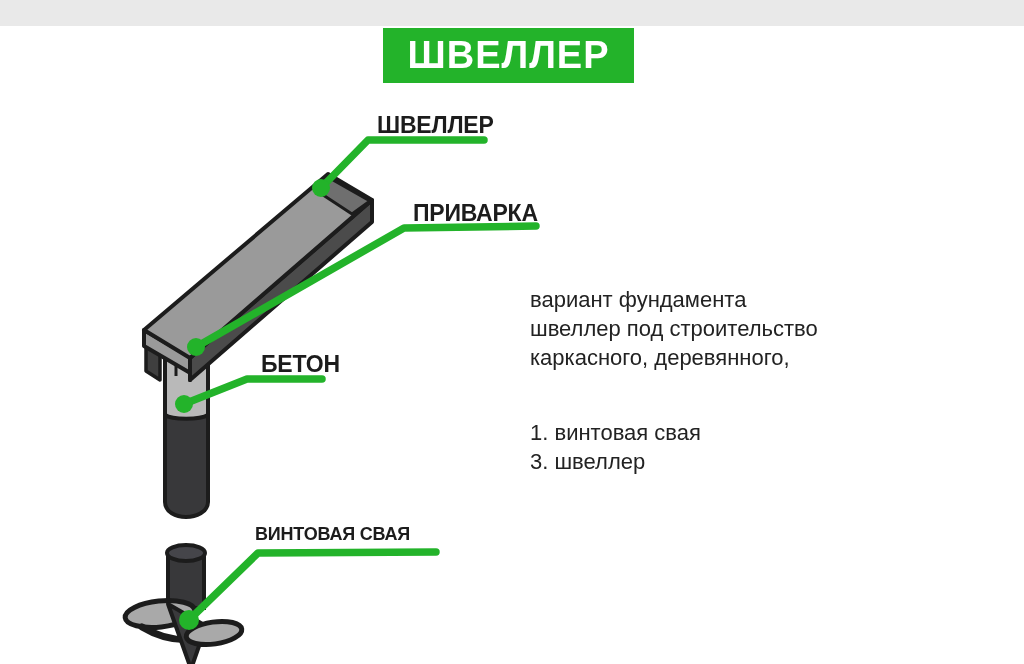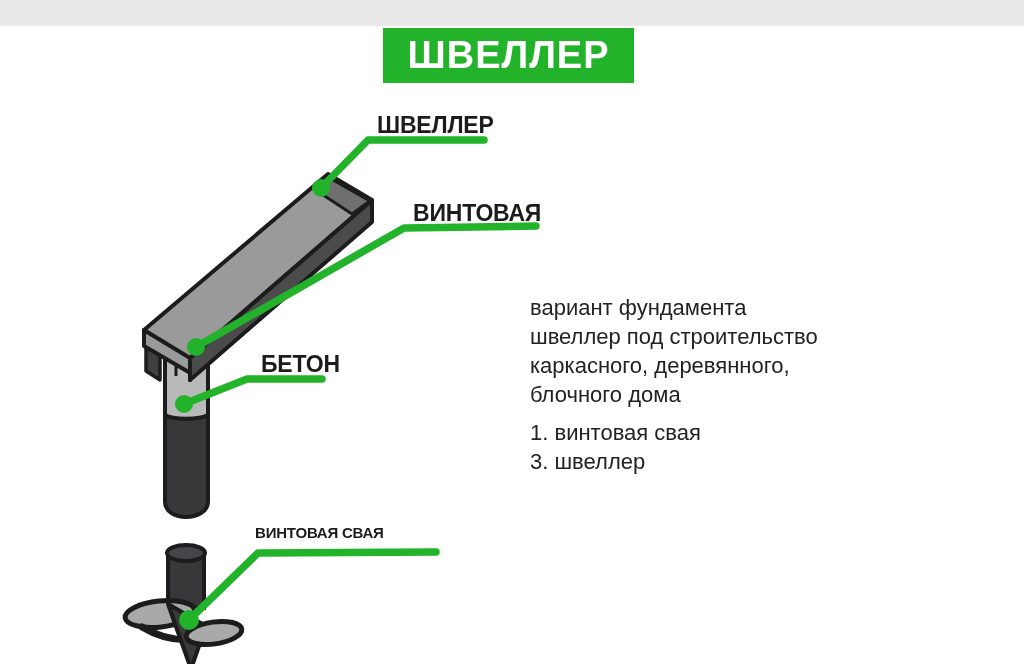--- a/index.html
+++ b/index.html
@@ -12,23 +12,23 @@
     background:#23b32a;color:#ffffff;display:flex;align-items:center;justify-content:center;
     font-size:38px;font-weight:bold;letter-spacing:1px;
   }
   .callout-label{
     position:absolute;color:#1c1c1c;font-weight:bold;font-size:23px;
     letter-spacing:-0.2px;white-space:nowrap;
   }
   .label-shveller{left:377px;top:86px;}
   .label-privarka{left:413px;top:174px;}
   .label-beton{left:261px;top:325px;}
-  .label-vintovaya{left:255px;top:498px;font-size:15px;}
+  .label-vintovaya{left:255px;top:498px;font-size:18px;}
   .desc{position:absolute;left:530px;color:#222222;font-size:22px;line-height:29px;}
-  .desc-paragraph{top:267px;}
+  .desc-paragraph{top:259px;}
   .desc-list{top:392px;}
   .desc .line{display:block;}
   svg{position:absolute;left:0;top:0;}
 </style>
 </head>
 <body>
 
 <div class="stage">
 
   <div class="banner">
@@ -69,29 +69,28 @@
     </g>
     <g fill="#23b32a">
       <circle cx="321" cy="162" r="9"></circle>
       <circle cx="196" cy="321" r="9"></circle>
       <circle cx="184" cy="378" r="9"></circle>
       <circle cx="189" cy="594" r="10"></circle>
     </g>
   </svg>
 
   <div class="callout-label label-shveller">ШВЕЛЛЕР</div>
-  <div class="callout-label label-privarka">ВИНТОВАЯ</div>
+  <div class="callout-label label-privarka">ПРИВАРКА</div>
   <div class="callout-label label-beton">БЕТОН</div>
   <div class="callout-label label-vintovaya">ВИНТОВАЯ СВАЯ</div>
 
   <div class="desc desc-paragraph">
     <span class="line">вариант фундамента</span>
     <span class="line">швеллер под строительство</span>
     <span class="line">каркасного, деревянного,</span>
-    <span class="line">блочного дома</span>
   </div>
 
   <div class="desc desc-list">
     <span class="line">1. винтовая свая</span>
     <span class="line">3. швеллер</span>
   </div>
 
 </div>
 
 </body></html>

